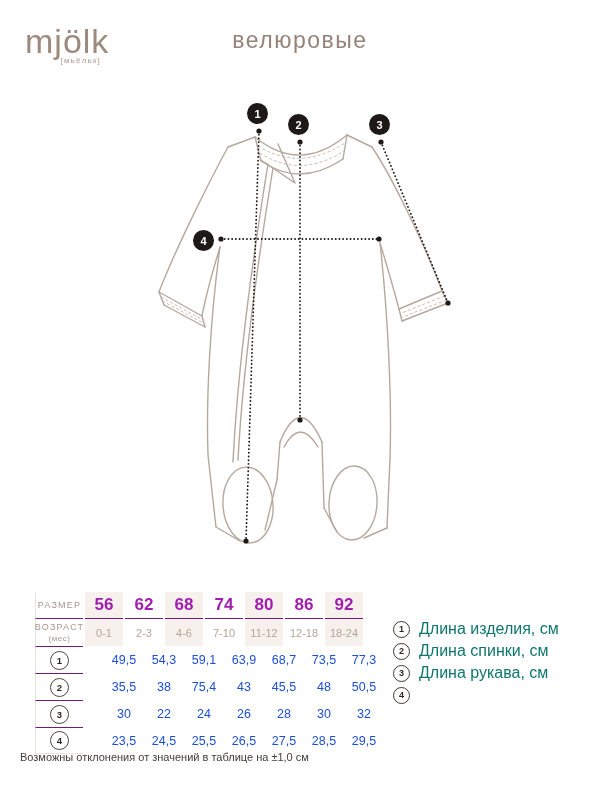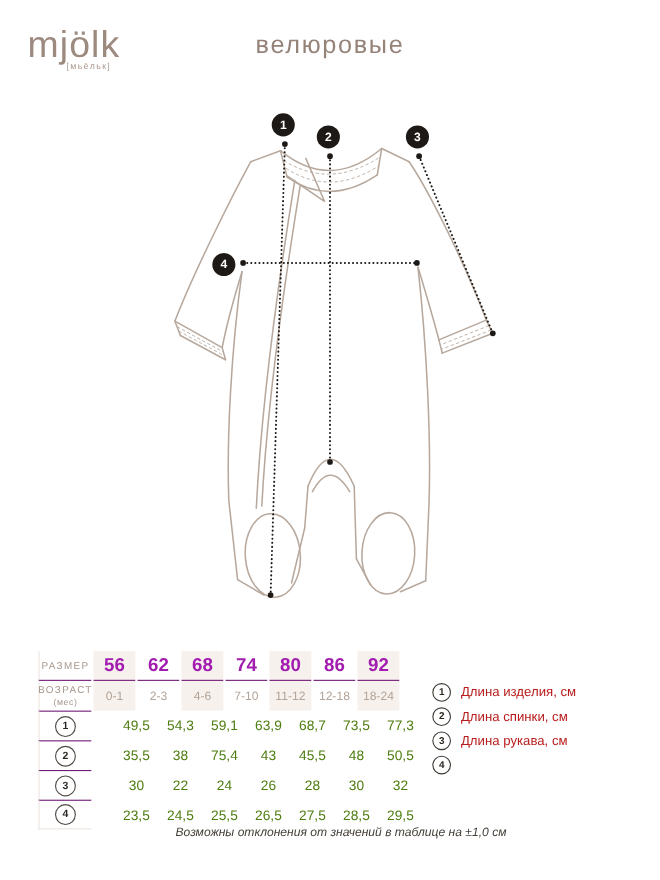--- a/index.html
+++ b/index.html
@@ -35,35 +35,35 @@
   }
   .cell { display:flex; align-items:center; justify-content:center; border-top:1px solid #701a75; }
   .nt { border-top:none; }
   .bb { border-bottom:1px solid #eae4df; }
   .beige { background:#f7f1ed; }
   .lbl { font-size:9px; letter-spacing:1.2px; color:#a6968b; border-left:1px solid #eae4df;
          flex-direction:column; line-height:11px; text-align:center; }
   .lbl-sub { font-size:8px; letter-spacing:0.5px; }
   .size { font-size:17px; font-weight:bold; color:#a21caf; }
   .age { font-size:11px; color:#b3a499; }
-  .val { font-size:12.5px; color:#4d7c0f;margin-left:39px; }
+  .val { font-size:12.5px; color:#1d4ed8;margin-left:39px; }
   .circ { width:17px; height:17px; border:1px solid #4e4842; border-radius:50%;
           font-size:9.5px; font-weight:bold; color:#2b2723;
           display:flex; align-items:center; justify-content:center; }
   .lblcell { border-left:1px solid #eae4df; }
   
   .legend { position:absolute; left:393px; top:620px; display:flex; flex-direction:column; gap:4px; }
   .legend-item { display:flex; align-items:center; gap:9px; height:18px; }
   .legend-circ { width:15px; height:15px; border:1px solid #3d3833; border-radius:50%;
                  font-size:9px; font-weight:bold; color:#2b2723; flex:0 0 auto;
                  display:flex; align-items:center; justify-content:center; }
-  .legend-label { font-size:12px; color:#b91c1c; }
-  
-  .note { position:absolute; left:20px; right:0; top:751px; text-align:center;
-          font-size:11px; color:#454039;font-style:italic; }
+  .legend-label { font-size:16px; color:#0f766e; }
+  
+  .note { position:absolute; left:20px; right:0; top:751px; 
+          font-size:11px; color:#454039; }
 </style>
 </head>
 <body>
 
 <div class="page">
 
   <div class="logo">
     <div class="logo-main">mjölk</div>
     <div class="logo-sub">[мьёльк]</div>
   </div>

